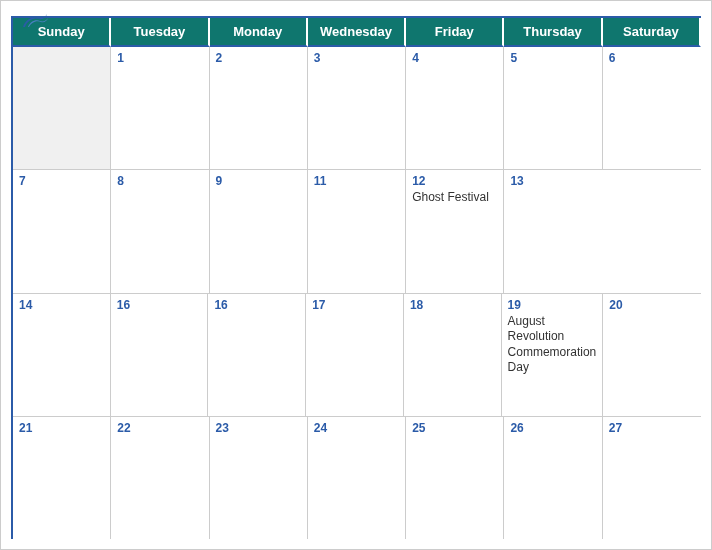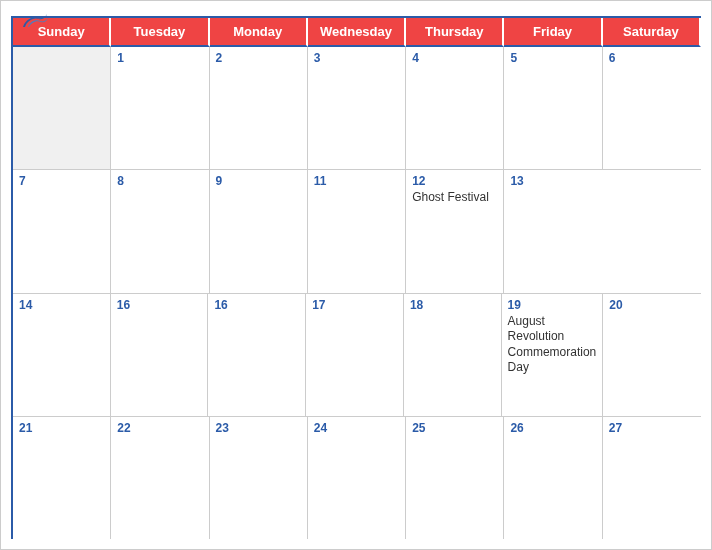--- a/index.html
+++ b/index.html
@@ -69,21 +69,21 @@
       flex-direction: column;
       border-top: 2px solid #2b5ba8;
       border-left: 2px solid #2b5ba8;
       margin: 0 10px 10px 10px;
     }
     .day-headers {
       display: grid;
       grid-template-columns: repeat(7, 1fr);
     }
     .day-header {
-      background: #ef4444;
+      background: #0f766e;
       color: #fff;
       text-align: center;
       padding: 6px 2px;
       font-size: 13px;
       font-weight: bold;
       border-right: 2px solid #fff;
       border-bottom: 2px solid #2b5ba8;
     }
     .weeks-container {
       flex: 1;
@@ -154,22 +154,22 @@
     <div class="calendar-title"></div>
     <div class="country-label"></div>
   </div>
 
   <div class="calendar-grid">
     <div class="day-headers">
       <div class="day-header">Sunday</div>
       <div class="day-header">Tuesday</div>
       <div class="day-header">Monday</div>
       <div class="day-header">Wednesday</div>
+      <div class="day-header">Friday</div>
       <div class="day-header">Thursday</div>
-      <div class="day-header">Friday</div>
       <div class="day-header">Saturday</div>
     </div>
     <div class="weeks-container" id="weeks-container">
     <div class="week-row">
           <div class="day-cell empty"></div>
           <div class="day-cell">
             <div class="day-number">1</div>
           </div>
           <div class="day-cell">
             <div class="day-number">2</div>

